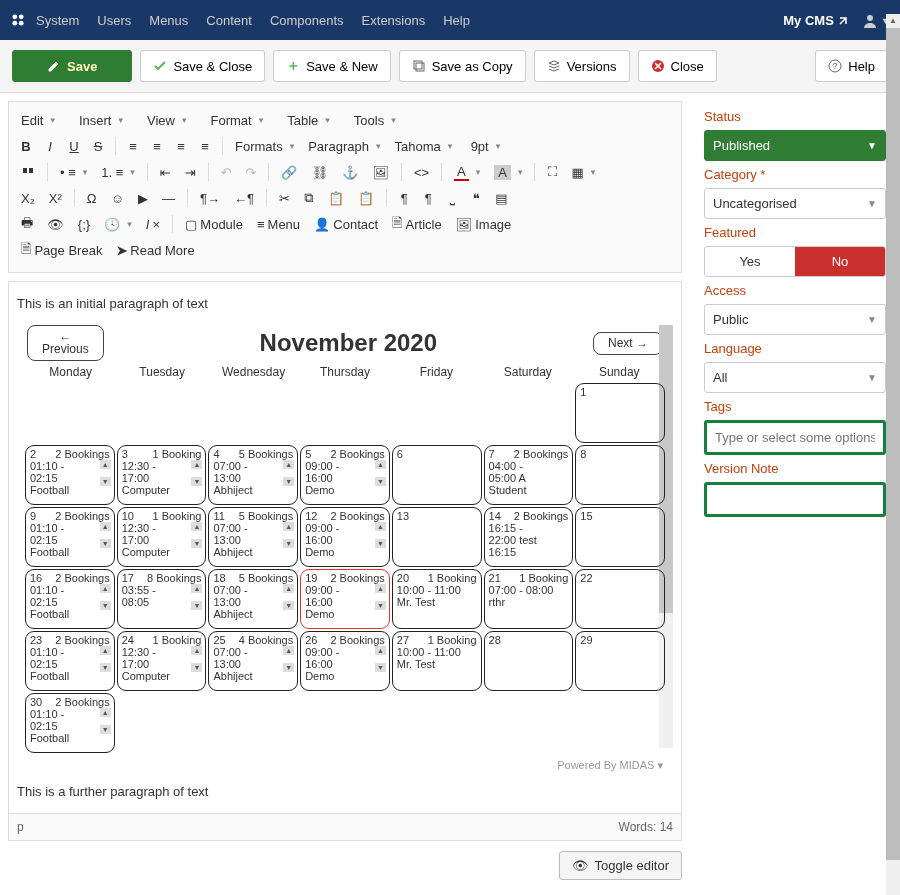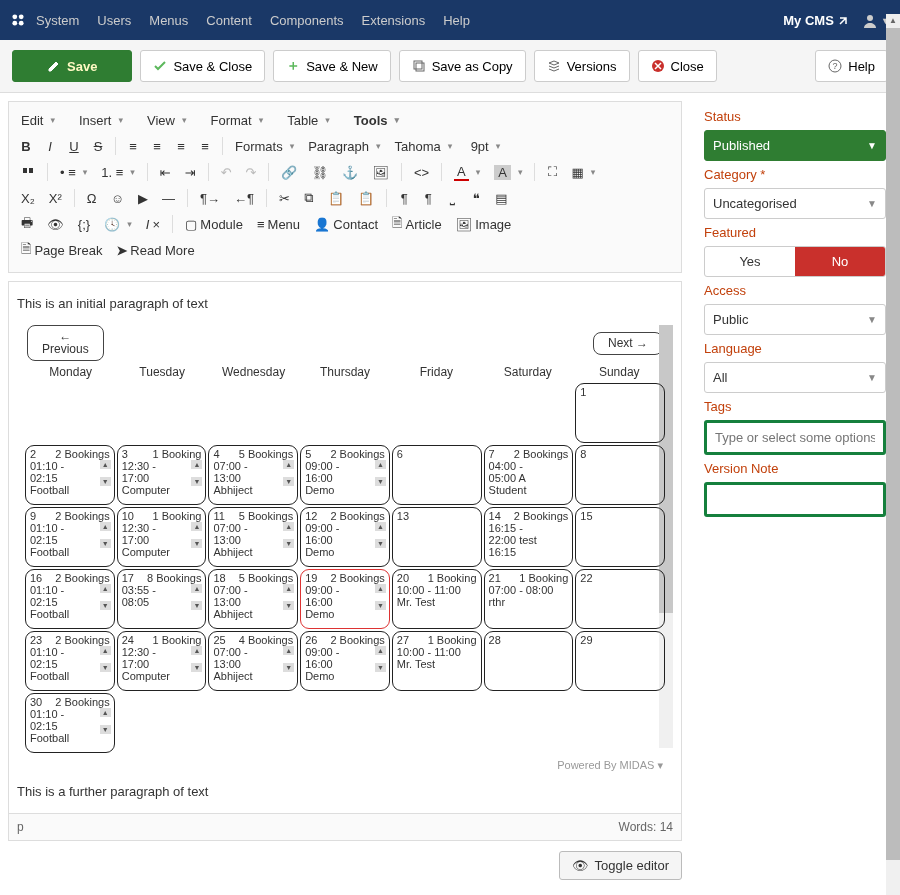--- a/index.html
+++ b/index.html
@@ -151,21 +151,21 @@
 <div class="main">
 <div class="editor-col">
 
 <div class="editor-toolbar">
   <div class="tb-row" id="ed-menu">
           <span class="tb-btn tb-drop" style="margin-right: 10px;">Edit</span>
           <span class="tb-btn tb-drop" style="margin-right: 10px;">Insert</span>
           <span class="tb-btn tb-drop" style="margin-right: 10px;">View</span>
           <span class="tb-btn tb-drop" style="margin-right: 10px;">Format</span>
           <span class="tb-btn tb-drop" style="margin-right: 10px;">Table</span>
-          <span class="tb-btn tb-drop" style="margin-right: 10px; font-weight: bold;">Tools</span>
+          <span class="tb-btn tb-drop" style="margin-right: 10px;">Tools</span>
         </div>
   <div class="tb-row">
     <span class="tb-btn">
             <b>B</b>
           </span>
     <span class="tb-btn">
             <i>I</i>
           </span>
     <span class="tb-btn">
             <u>U</u>
@@ -264,20 +264,21 @@
 </div>
 
 <div class="editor-body">
   <p>This is an initial paragraph of text</p>
   <div class="cal-wrap">
     <div class="vscroll">
             <div class="thumb"></div>
           </div>
     <div class="cal-hdr">
       <div class="cal-nav"><span>←</span><br><span>Previous</span></div>
+      <div class="cal-title">November 2020</div>
       <div class="cal-nav"><span>Next →</span></div>
     </div>
     <div class="cal-days" id="cal-days">
             <div>Monday</div>
             <div>Tuesday</div>
             <div>Wednesday</div>
             <div>Thursday</div>
             <div>Friday</div>
             <div>Saturday</div>
             <div>Sunday</div>

